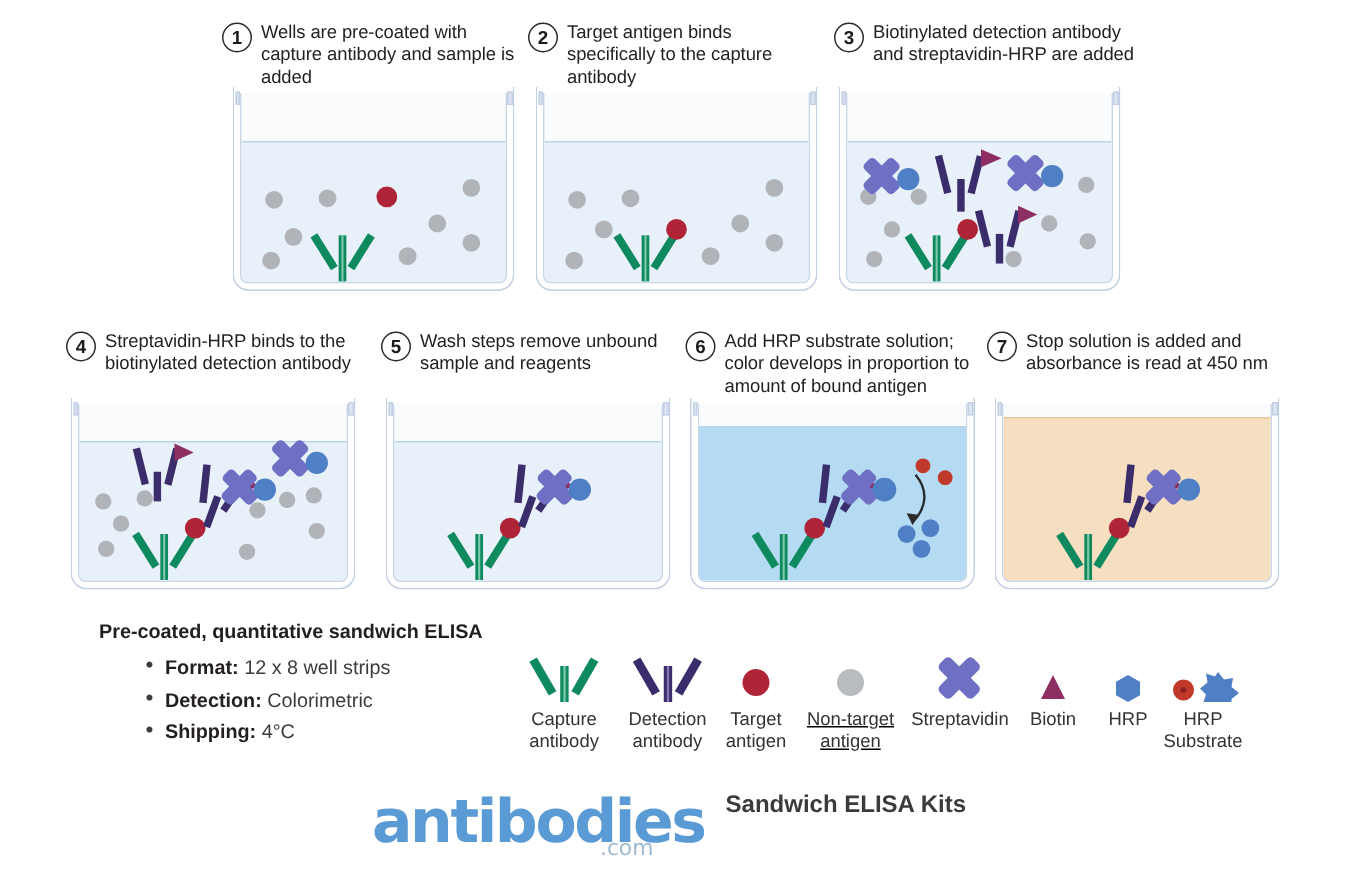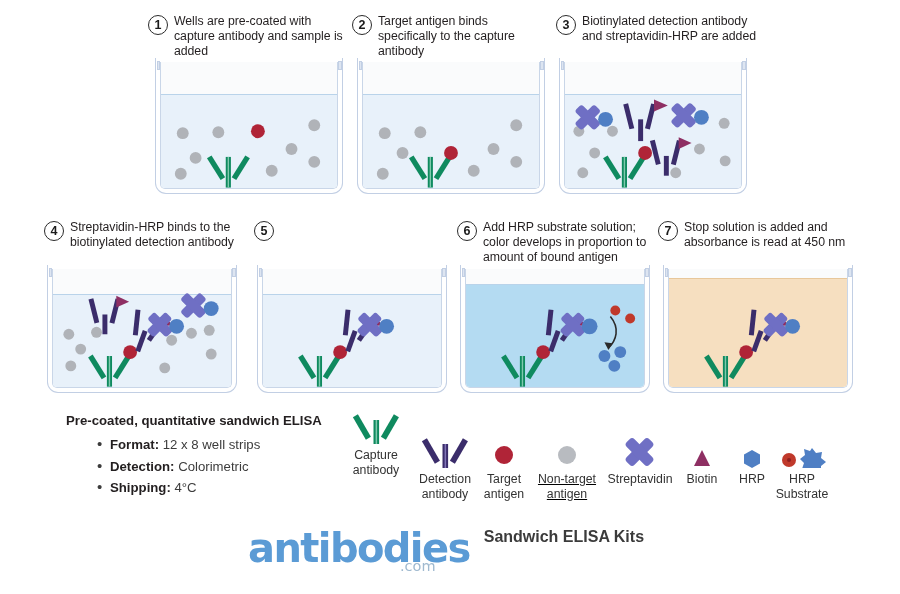--- a/index.html
+++ b/index.html
@@ -129,20 +129,21 @@
   <div class="step" style="left:556px; top:14px; width:205px;">
     <div class="step-num">3</div>
     <div class="step-text">Biotinylated detection antibody and streptavidin-HRP are added</div>
   </div>
   <div class="step" style="left:44px; top:220px; width:196px;">
     <div class="step-num">4</div>
     <div class="step-text">Streptavidin-HRP binds to the biotinylated detection antibody</div>
   </div>
   <div class="step" style="left:254px; top:220px; width:190px;">
     <div class="step-num">5</div>
+    <div class="step-text">Wash steps remove unbound sample and reagents</div>
   </div>
   <div class="step" style="left:457px; top:220px; width:198px;">
     <div class="step-num">6</div>
     <div class="step-text">Add HRP substrate solution; color develops in proportion to amount of bound antigen</div>
   </div>
   <div class="step" style="left:658px; top:220px; width:200px;">
     <div class="step-num">7</div>
     <div class="step-text">Stop solution is added and absorbance is read at 450 nm</div>
   </div>
 
@@ -431,21 +432,21 @@
       <b>Format:</b><span> 12 x 8 well strips</span>
     </li>
     <li>
       <b>Detection:</b><span> Colorimetric</span>
     </li>
     <li>
       <b>Shipping:</b><span> 4°C</span>
     </li>
   </ul>
 
-  <div class="legend-item" style="left:340px; top:404px; width:72px;align-items:center;">
+  <div class="legend-item" style="left:340px; top:428px; width:72px;align-items:center;">
     <div class="legend-gfx">
       <svg width="48" height="40" viewBox="0 0 48 40">
         <rect x="21.5" y="16" width="5.6" height="24" fill="#0f8a5f"></rect>
         <rect x="23.6" y="16" width="1.5" height="24" fill="#7fc9ad"></rect>
         <rect x="7" y="10" width="5.8" height="26" fill="#0f8a5f" transform="rotate(-30 9.9 23)"></rect>
         <rect x="35" y="10" width="5.8" height="26" fill="#0f8a5f" transform="rotate(30 37.9 23)"></rect>
       </svg>
     </div>
     <div class="legend-label">Capture
 antibody</div>

